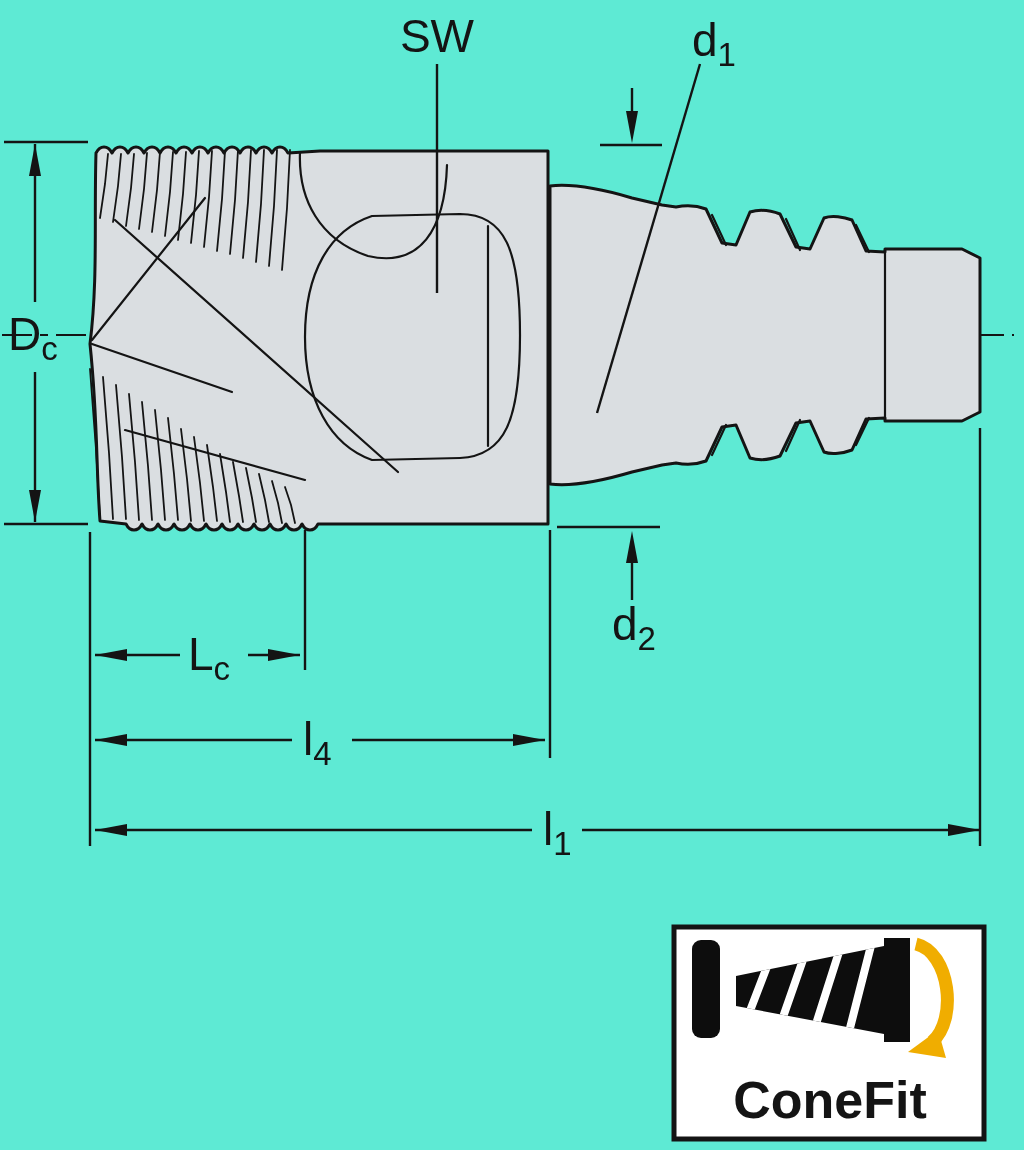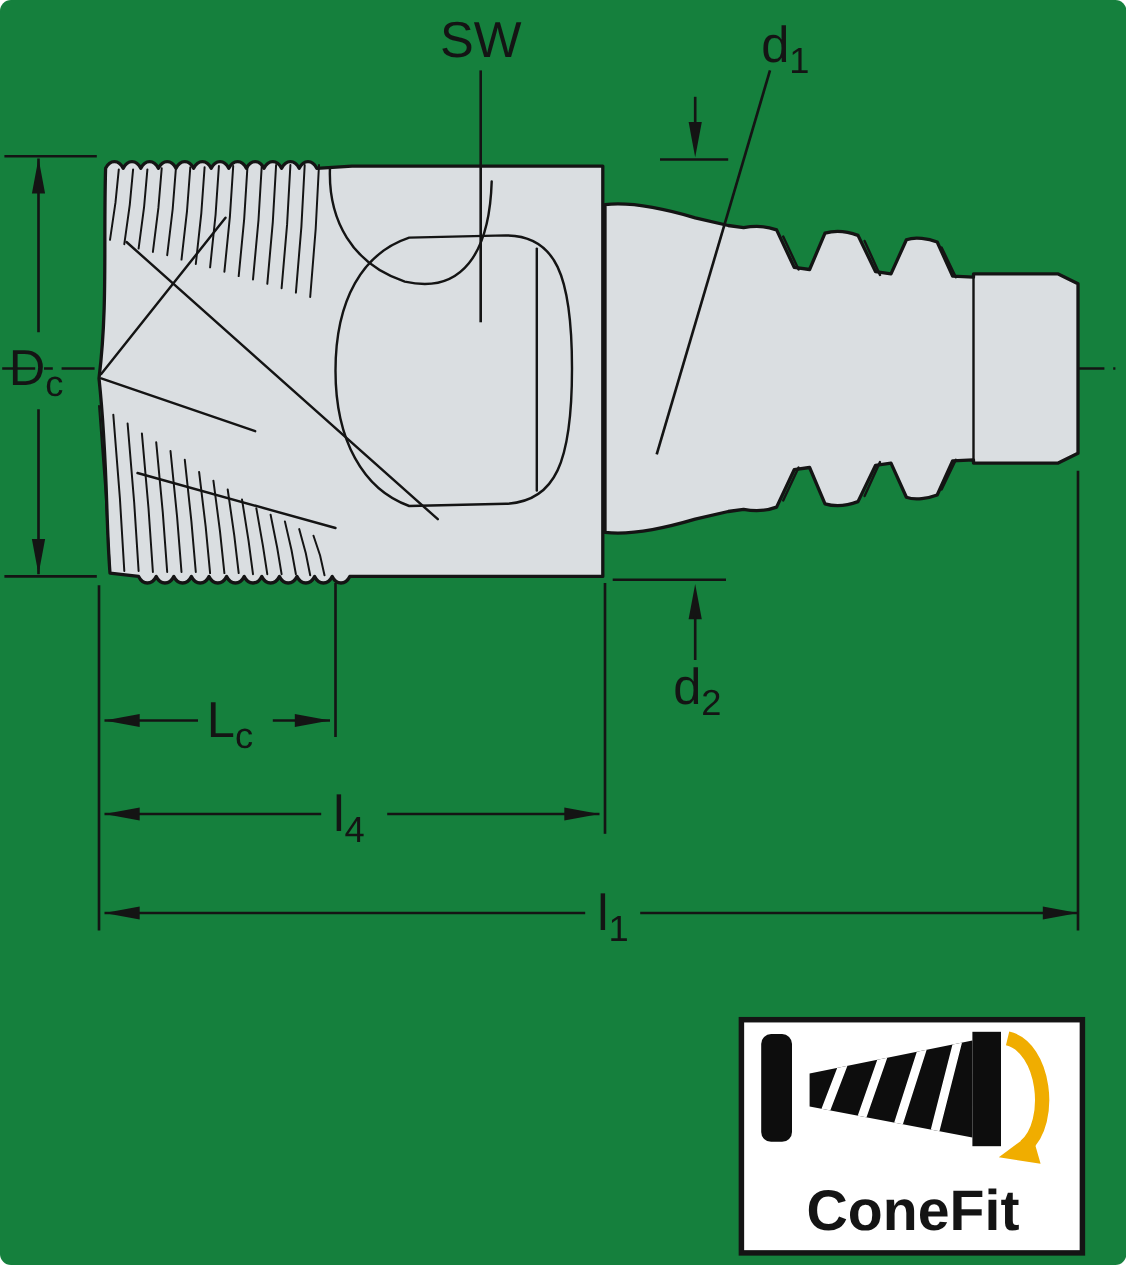--- a/index.html
+++ b/index.html
@@ -1,16 +1,16 @@
 <!DOCTYPE html>
 <html><head>
 <meta charset="utf-8">
 <style>
   html,body{margin:0;padding:0;background:#ffffff;}
-  .page{width:1024px;height:1150px;position:relative;background:#15803d;overflow:hidden;border-radius:10px;}
+  .page{width:1024px;height:1150px;position:relative;background:#5eead4;overflow:hidden;}
   svg{display:block;}
   .bodyshape{stroke:#141414;stroke-width:3;stroke-linejoin:round;}
   .detail{fill:none;stroke:#141414;stroke-width:2.2;stroke-linecap:round;}
   .serr{fill:none;stroke:#141414;stroke-width:1.8;stroke-linecap:round;}
   .dim{fill:none;stroke:#141414;stroke-width:2.4;}
   .cl{fill:none;stroke:#141414;stroke-width:2.2;stroke-dasharray:30 8 8 8;}
   .arr{fill:#141414;stroke:none;}
   text{font-family:"Liberation Sans",sans-serif;fill:#141414;}
   .lbl{font-size:46px;}
   .sub{font-size:33px;}

